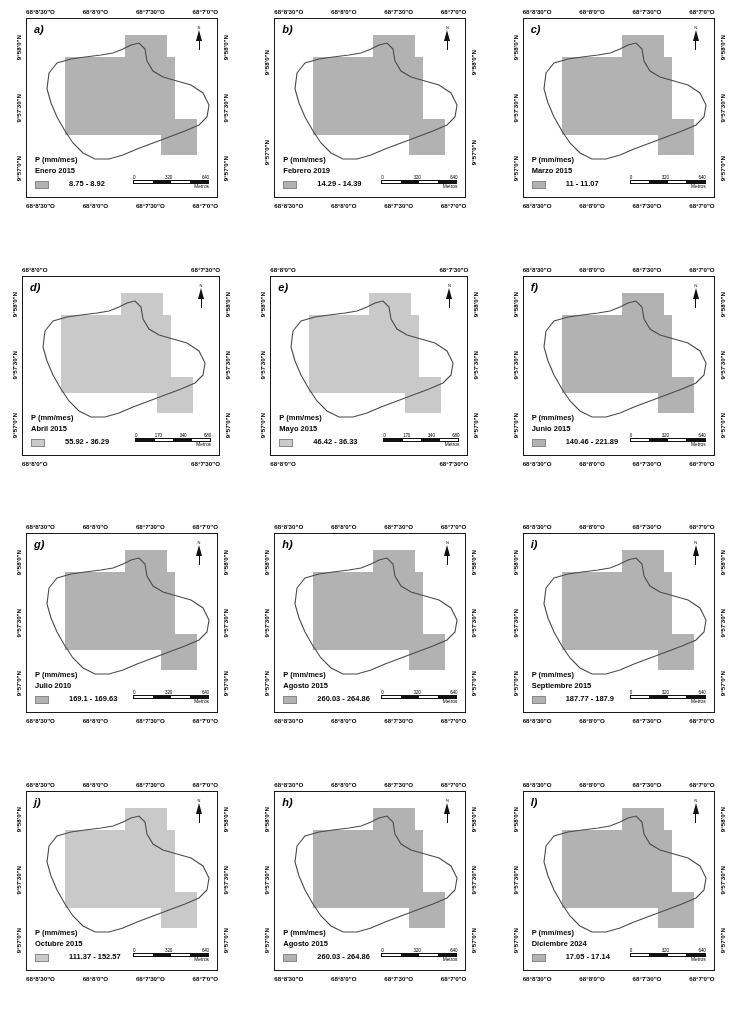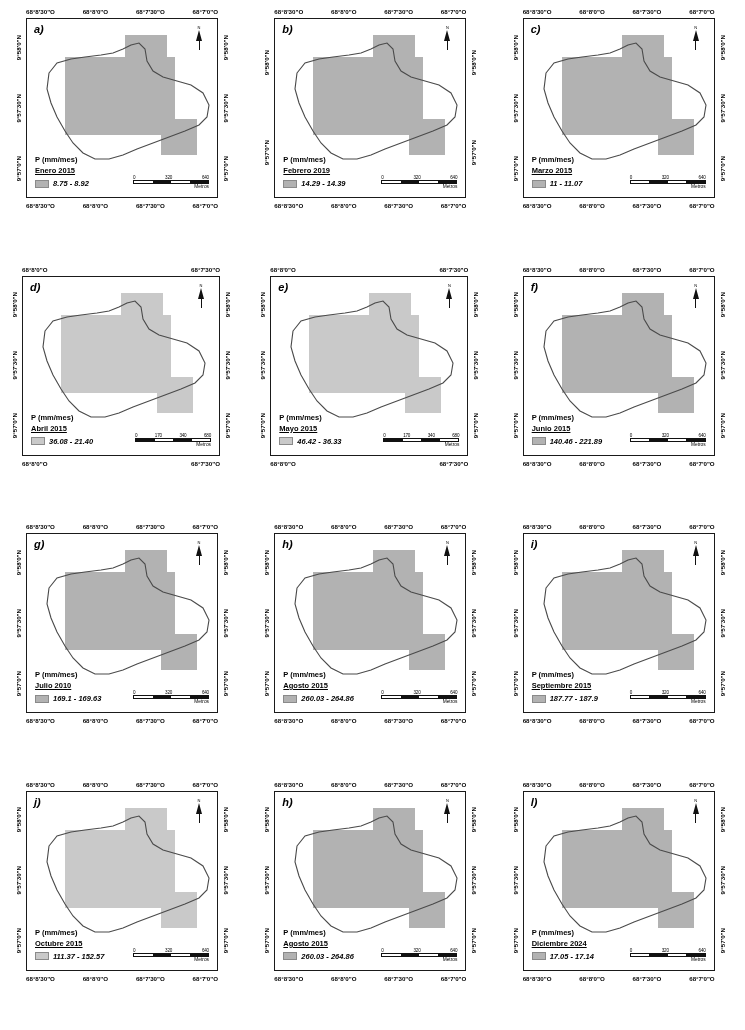--- a/index.html
+++ b/index.html
@@ -90,27 +90,26 @@
   
   .legend {
     position: absolute;
     left: 8px;
     bottom: 8px;
     font-size: 7.5px;
     color: #000;
     line-height: 11px;
   }
   .legend .ttl { font-weight: bold; }
-  .legend .mon { font-weight: bold; text-decoration: underline; }
+  .legend .mon { font-weight: bold; }
   .legend .swatch-row {
     display: flex;
-    align-items: center;
-    gap: 4px;
+    align-items: flex-end;
+    gap: 20px;
     margin-top: 2px;
-    font-style: italic;
   }
   .legend .swatch {
     width: 14px;
     height: 8px;
     background: #b2b2b2;
     border: 1px solid #8a8a8a;
     display: inline-block;
   }
   .legend .swatch.light { background: #c9c9c9; }
   .legend .rng { font-weight: bold; font-size: 7.5px; }
@@ -429,21 +428,21 @@
         <div class="north">
           <div class="n-letter">N</div>
           <div class="arrow"></div>
           <div class="stem"></div>
         </div>
         <div class="legend">
           <div class="ttl">P (mm/mes)</div>
           <div class="mon">Abril 2015</div>
           <div class="swatch-row">
             <span class="swatch light"></span>
-            <span class="rng">36.08 - 21.40</span>
+            <span class="rng">55.92 - 36.29</span>
           </div>
         </div>
 
   <div class="scalebar">
     <div class="ticks">
       <span>0</span>
                 <span>170</span>
                 <span>340</span>
                 <span>680</span>
     </div>

